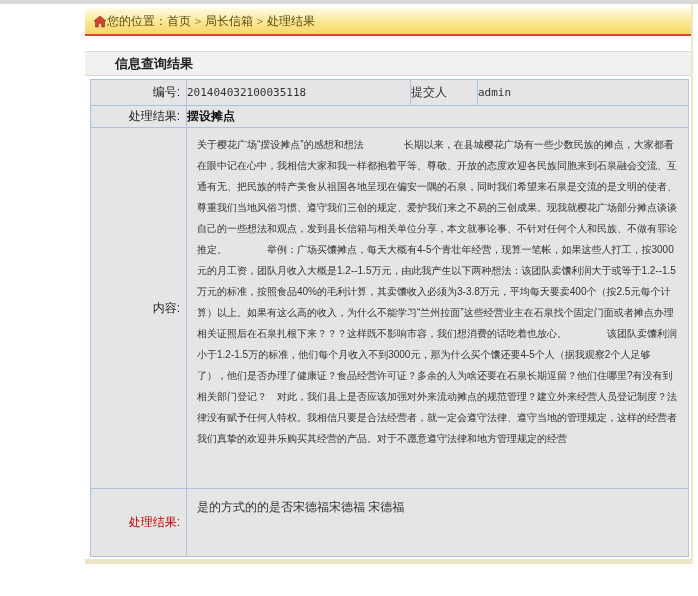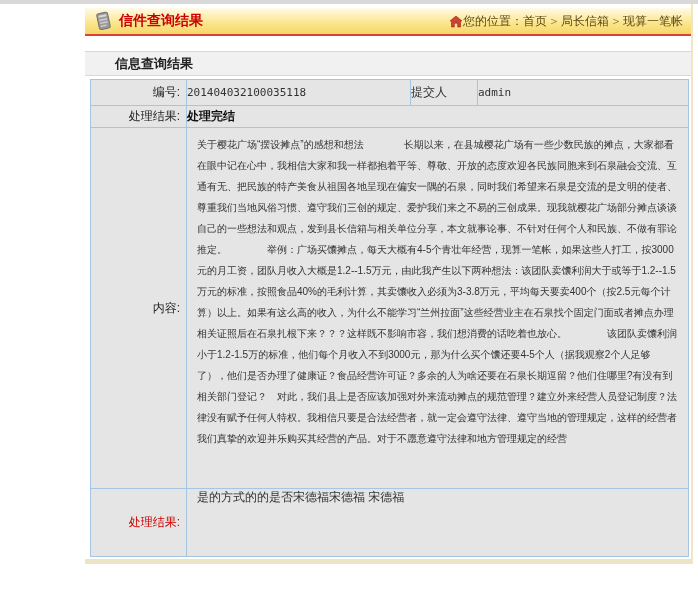--- a/index.html
+++ b/index.html
@@ -29,60 +29,46 @@
   td.val { }
   col.c1 { width: 96px; } col.c2 { width: 224px; } col.c3 { width: 67px; } col.c4 { width: 211px; }
   tr.r-number td { height: 26px; }
   tr.r-status td { height: 22px; }
   .mono { font-family: "DejaVu Sans Mono", "Liberation Mono", monospace; font-size: 11px; }
   .bold-val { font-weight: bold; color: #111; }
   tr.r-content td.val { vertical-align: top; padding: 0 10px; }
   .content-clip { height: 360px; overflow: hidden; padding-top: 6px;
     font-size: 10px; line-height: 21px; color: #333; }
   tr.r-result td { height: 68px; }
-  tr.r-result td.val { vertical-align: top; padding-top: 0; padding-left: 10px; }
+  tr.r-result td.val { vertical-align: top; padding-top: 10px; padding-left: 10px; }
   td.lbl.red { color: #cc0000; }
   tr.r-dept td { height: 26px; }
   .bottom-strip { height: 5px; background: #ece4c4; margin-top: 2px; }
   .icon-svg { display: block; }
 </style>
 </head>
 <body>
 
 <div class="top-strip"></div>
 
 <div class="wrapper">
 
   <div class="header-bar">
-    <div class="header-left">
-      <span>
-        <svg class="icon-svg" width="20" height="22" viewBox="0 0 20 22">
-          <g transform="rotate(-12 10 11)">
-            <rect x="5" y="3" width="11" height="16" rx="2" fill="#9a9a9a" stroke="#6e6e6e"></rect>
-            <rect x="6.5" y="5" width="8" height="2" fill="#d8d8d8"></rect>
-            <rect x="6.5" y="9" width="8" height="1.4" fill="#cfcfcf"></rect>
-            <rect x="6.5" y="12" width="8" height="1.4" fill="#cfcfcf"></rect>
-            <rect x="6.5" y="15" width="6" height="1.4" fill="#cfcfcf"></rect>
-          </g>
-        </svg>
-      </span>
-      <span class="page-title">信件查询结果</span>
-    </div>
     <div class="breadcrumb">
       <span>
         <svg class="icon-svg" width="14" height="13" viewBox="0 0 14 13">
           <path d="M7 1 L13 6 L11.5 6 L11.5 12 L8.7 12 L8.7 8.2 L5.3 8.2 L5.3 12 L2.5 12 L2.5 6 L1 6 Z" fill="#cc4433" stroke="#992211" stroke-width="0.6"></path>
         </svg>
       </span>
       <span>您的位置：</span>
       <a>首页</a>
       <span class="crumb-sep">＞</span>
       <a>局长信箱</a>
       <span class="crumb-sep">＞</span>
-      <a>现算一笔帐</a>
+      <a>处理结果</a>
     </div>
   </div>
 
   <div class="section-bar">信息查询结果</div>
 
   <table class="result">
     <colgroup>
         <col class="c1">
         <col class="c2">
         <col class="c3">
@@ -92,21 +78,21 @@
     <tbody>
         <tr class="r-number">
       <td class="lbl">编号:</td>
       <td class="val mono">201404032100035118</td>
       <td class="val">提交人</td>
       <td class="val mono">admin</td>
     </tr>
 
     <tr class="r-status">
       <td class="lbl">处理结果:</td>
-      <td class="val bold-val" colspan="3">处理完结</td>
+      <td class="val bold-val" colspan="3">摆设摊点</td>
     </tr>
 
     <tr class="r-content">
       <td class="lbl">内容:</td>
       <td class="val" colspan="3">
         <div class="content-clip">关于樱花广场“摆设摊点”的感想和想法　　　　长期以来，在县城樱花广场有一些少数民族的摊点，大家都看在眼中记在心中，我相信大家和我一样都抱着平等、尊敬、开放的态度欢迎各民族同胞来到石泉融会交流、互通有无、把民族的特产美食从祖国各地呈现在偏安一隅的石泉，同时我们希望来石泉是交流的是文明的使者、尊重我们当地风俗习惯、遵守我们三创的规定、爱护我们来之不易的三创成果。现我就樱花广场部分摊点谈谈自己的一些想法和观点，发到县长信箱与相关单位分享，本文就事论事、不针对任何个人和民族、不做有罪论推定。　　　　举例：广场买馕摊点，每天大概有4-5个青壮年经营，现算一笔帐，如果这些人打工，按3000元的月工资，团队月收入大概是1.2--1.5万元，由此我产生以下两种想法：该团队卖馕利润大于或等于1.2--1.5万元的标准，按照食品40%的毛利计算，其卖馕收入必须为3-3.8万元，平均每天要卖400个（按2.5元每个计算）以上。如果有这么高的收入，为什么不能学习“兰州拉面”这些经营业主在石泉找个固定门面或者摊点办理相关证照后在石泉扎根下来？？？这样既不影响市容，我们想消费的话吃着也放心。　　　　该团队卖馕利润小于1.2-1.5万的标准，他们每个月收入不到3000元，那为什么买个馕还要4-5个人（据我观察2个人足够了），他们是否办理了健康证？食品经营许可证？多余的人为啥还要在石泉长期逗留？他们住哪里?有没有到相关部门登记？　对此，我们县上是否应该加强对外来流动摊点的规范管理？建立外来经营人员登记制度？法律没有赋予任何人特权。我相信只要是合法经营者，就一定会遵守法律、遵守当地的管理规定，这样的经营者我们真挚的欢迎并乐购买其经营的产品。对于不愿意遵守法律和地方管理规定的经营</div>
       </td>
     </tr>
 
     <tr class="r-result">

